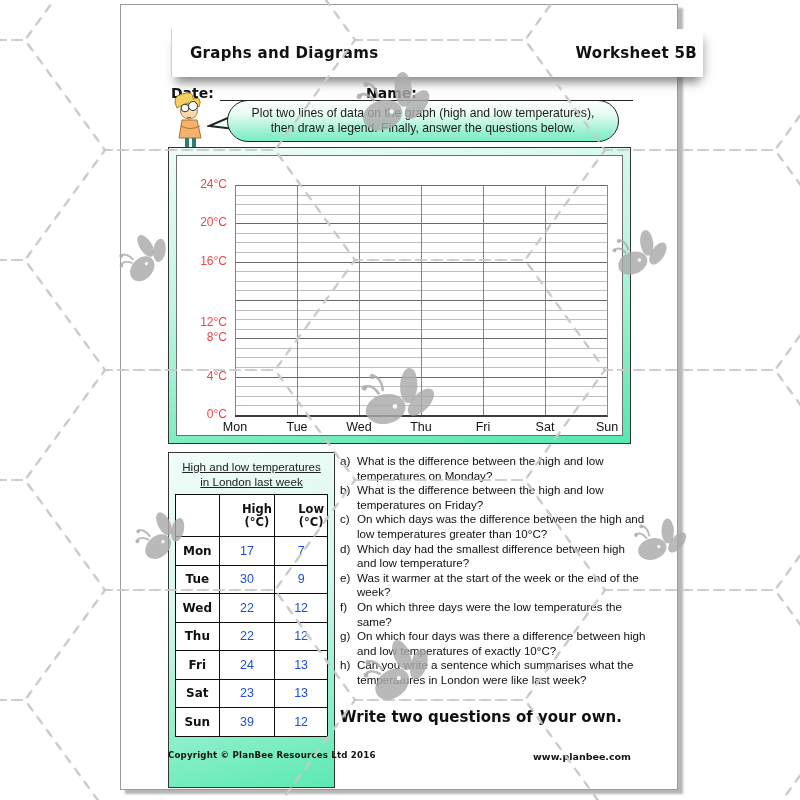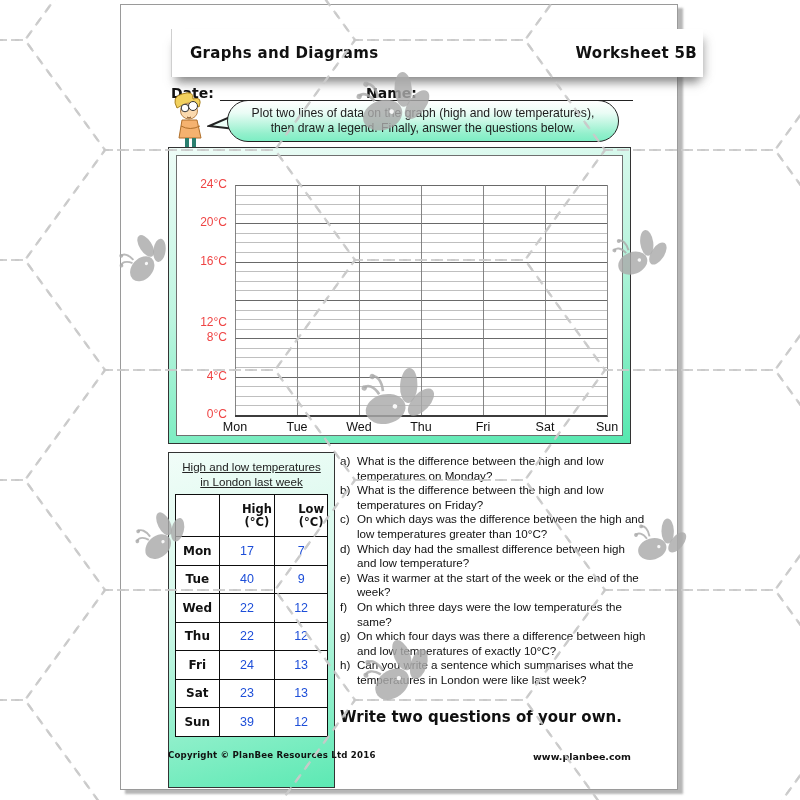--- a/index.html
+++ b/index.html
@@ -181,21 +181,21 @@
         </tr>
       </thead>
       <tbody>
         <tr>
           <td class="day comic">Mon</td>
           <td class="num">17</td>
           <td class="num">7</td>
         </tr>
         <tr>
           <td class="day comic">Tue</td>
-          <td class="num">40</td>
+          <td class="num">30</td>
           <td class="num">9</td>
         </tr>
         <tr>
           <td class="day comic">Wed</td>
           <td class="num">22</td>
           <td class="num">12</td>
         </tr>
         <tr>
           <td class="day comic">Thu</td>
           <td class="num">22</td>

